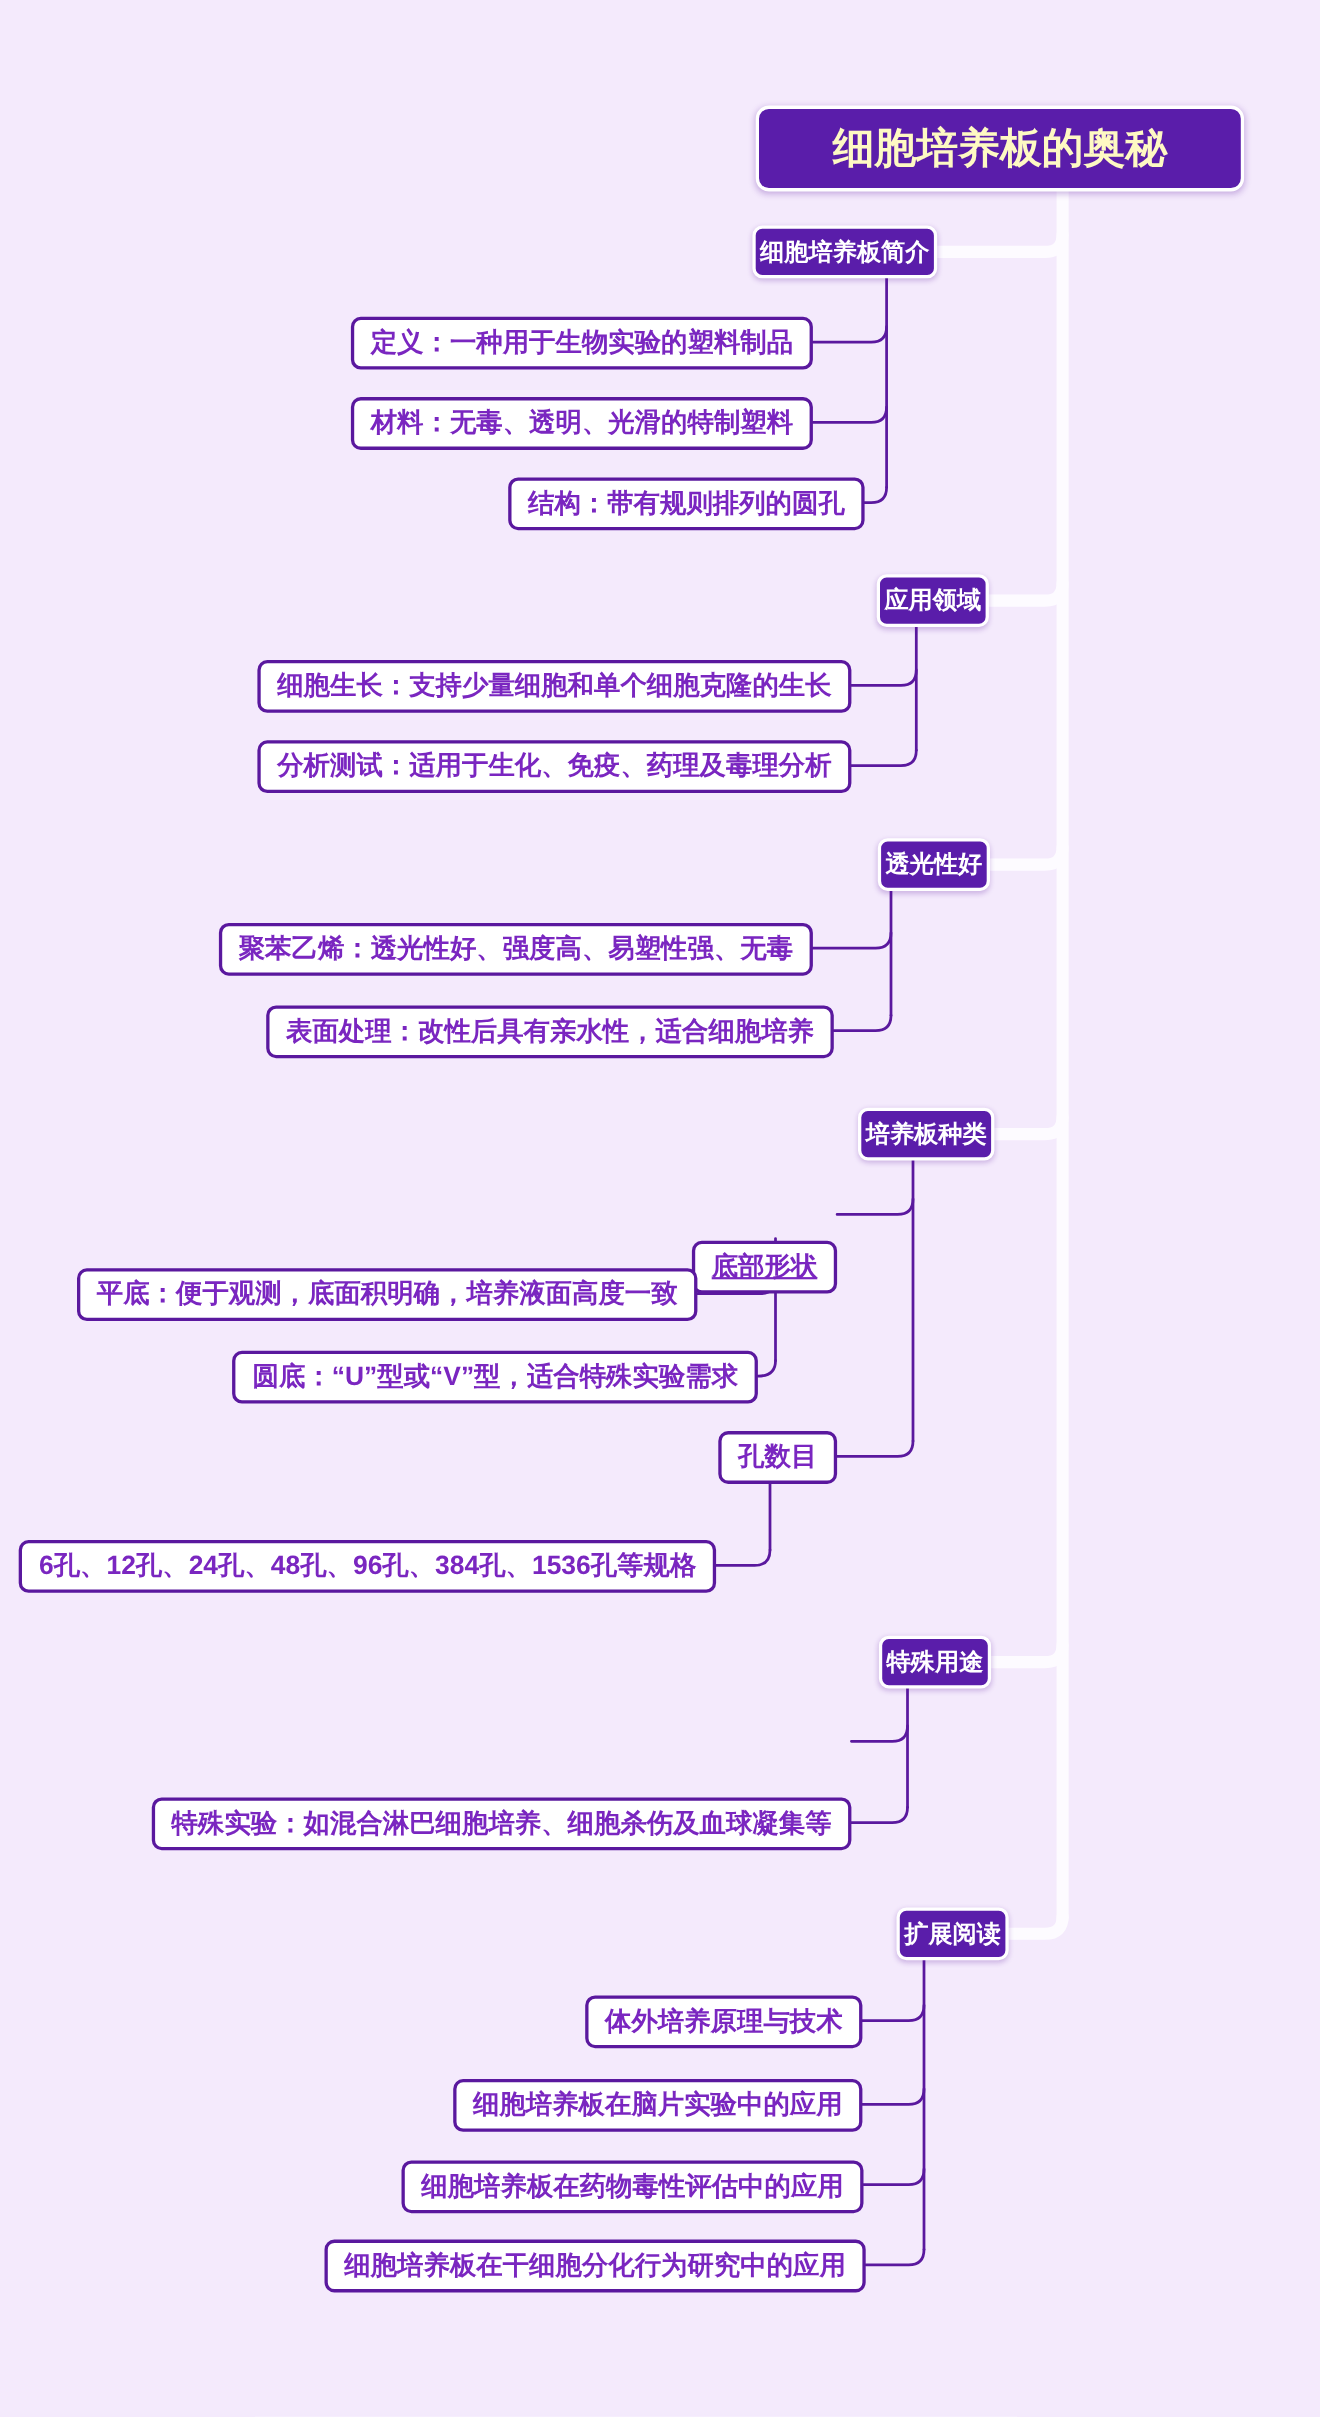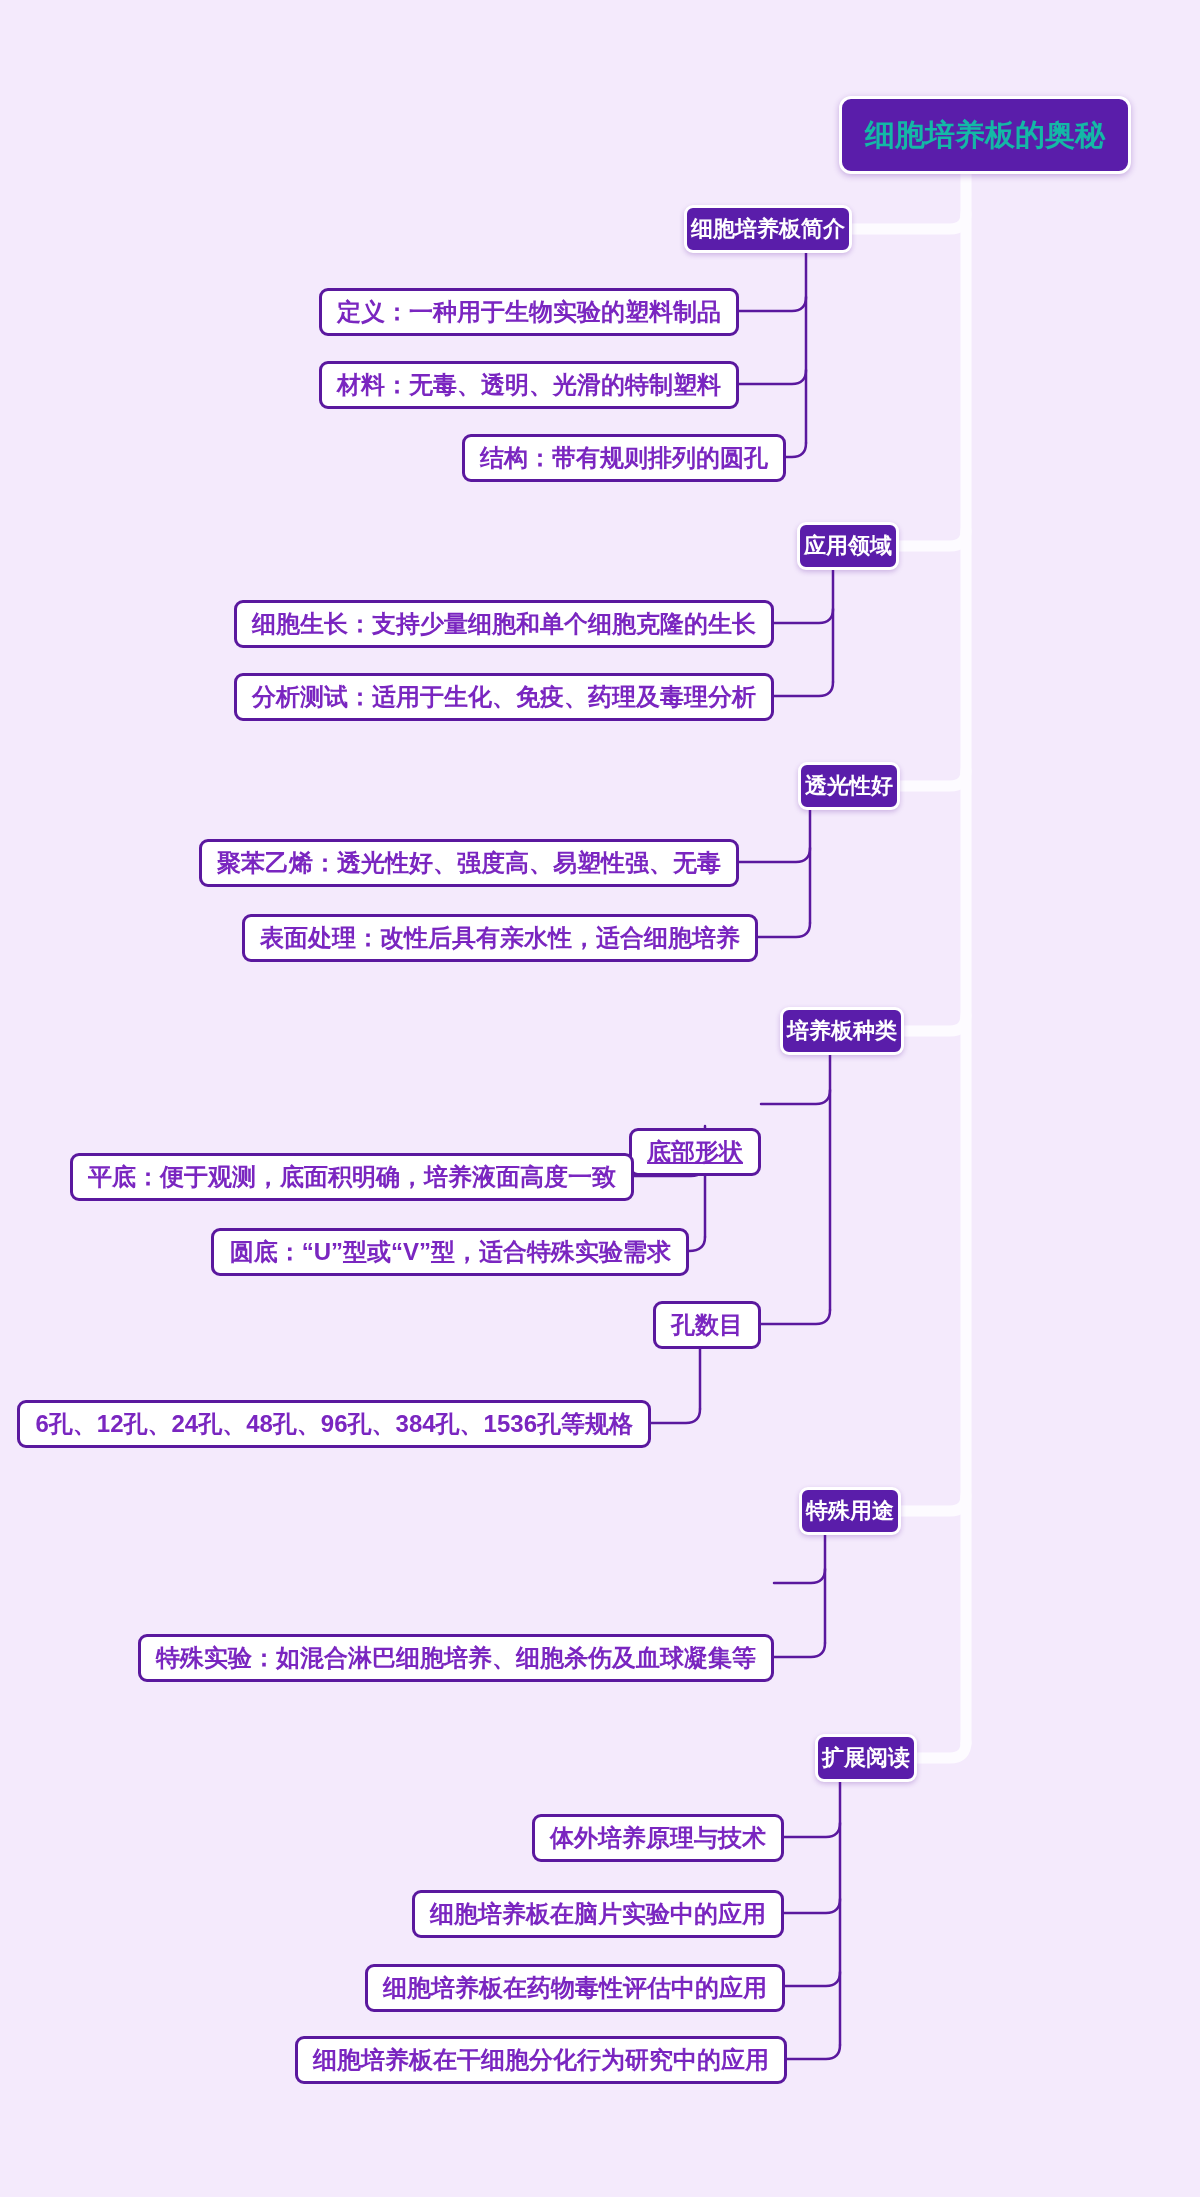--- a/index.html
+++ b/index.html
@@ -9,22 +9,22 @@
   }
   .wires{position:absolute;left:0;top:0;width:1200px;height:2197px;}
   .node{position:absolute;white-space:nowrap;box-sizing:border-box;}
   
   .topic{
     background:#5a1daa;color:#ffffff;font-weight:bold;font-size:22px;line-height:28px;
     padding:7px 4px;border:3px solid #ffffff;border-radius:9px;
     box-shadow:0 2px 5px rgba(90,24,158,0.25);
   }
   .root{
-    background:#5a1daa;color:#14b8a6;font-weight:bold;font-size:30px;line-height:34px;
-    padding:19px 23px;border:3px solid #ffffff;border-radius:12px;
+    background:#5a1daa;color:#fef9c3;font-weight:bold;font-size:38px;line-height:34px;
+    padding:19px 67px;border:3px solid #ffffff;border-radius:12px;
     box-shadow:0 2px 6px rgba(90,24,158,0.3);
   }
   
   .leaf{
     background:#ffffff;color:#7a26c0;font-weight:bold;font-size:24px;line-height:26px;
     padding:8px 15px;border:3px solid #5a189e;border-radius:9px;
   }
   
   #n-root   {right:69px; top:96px;}
   #t-intro  {right:348px;top:205px;}

